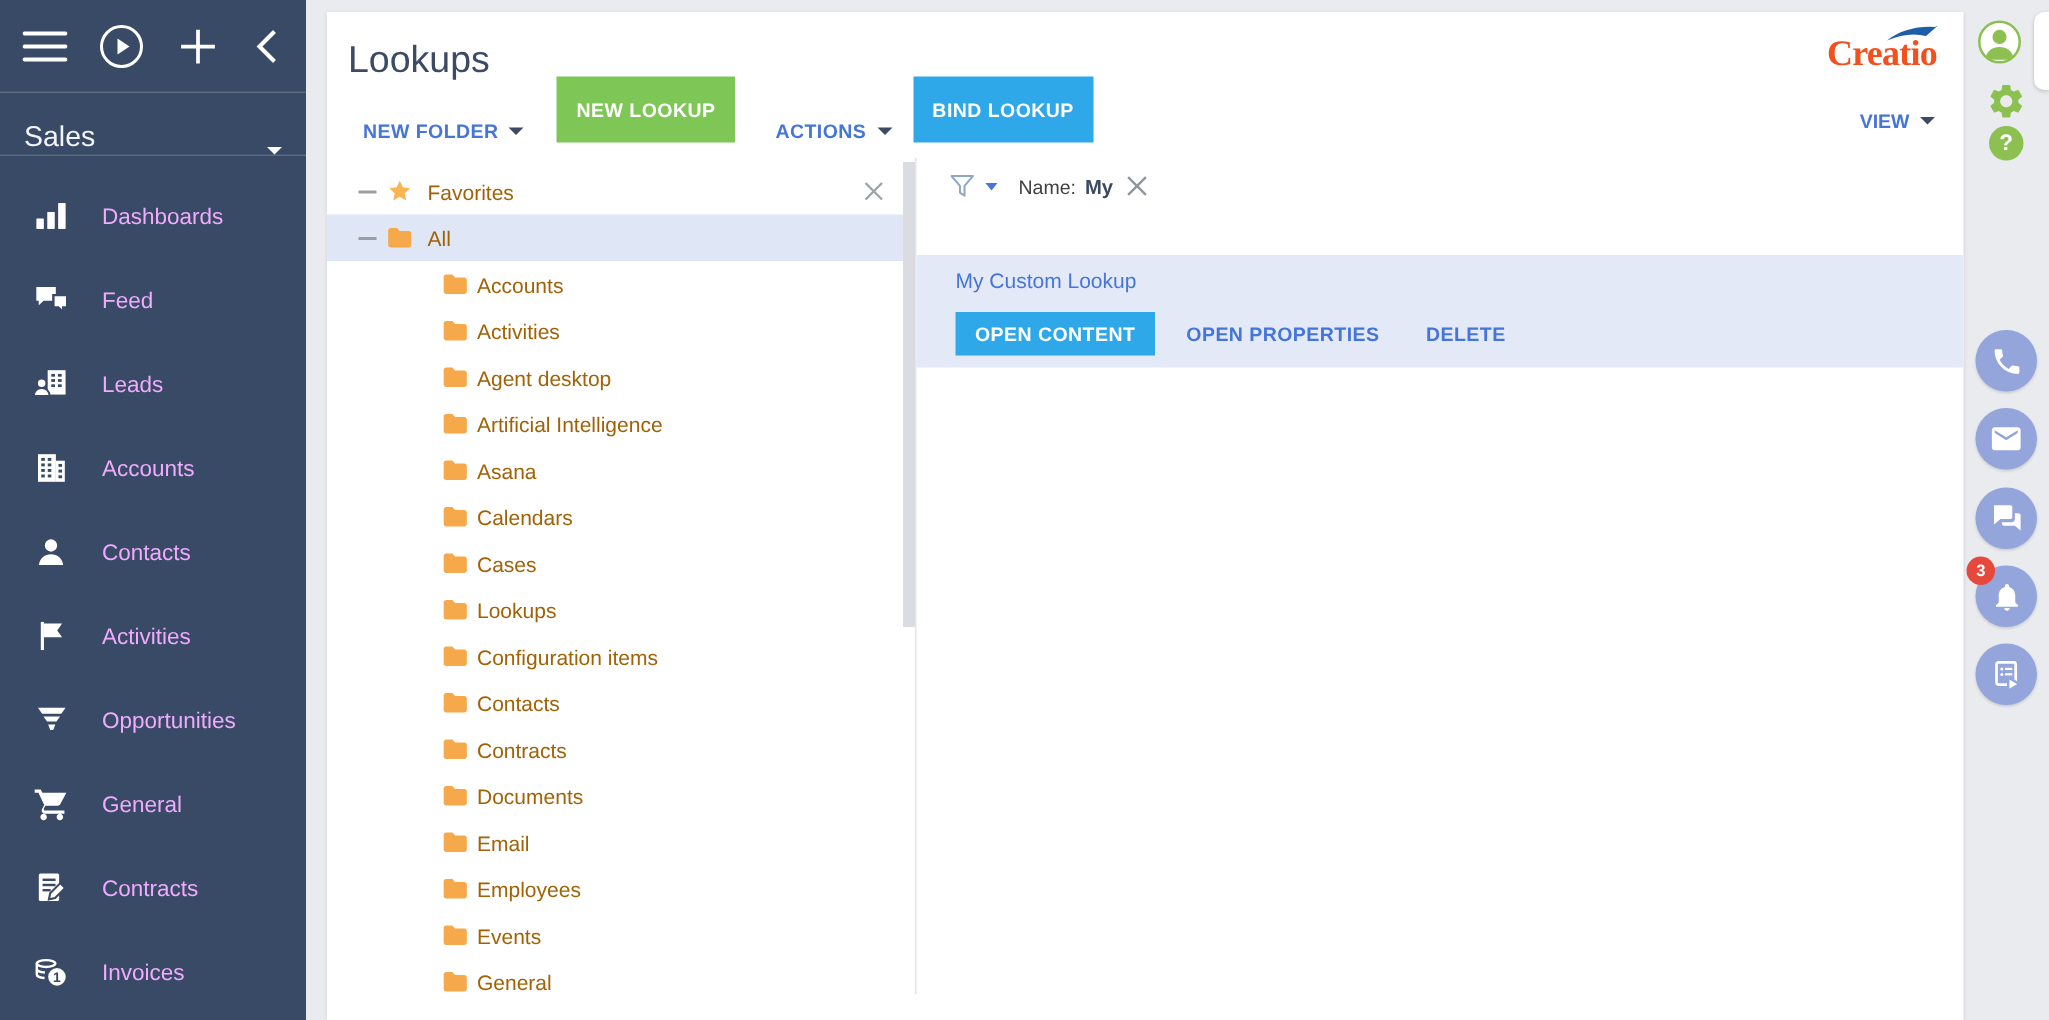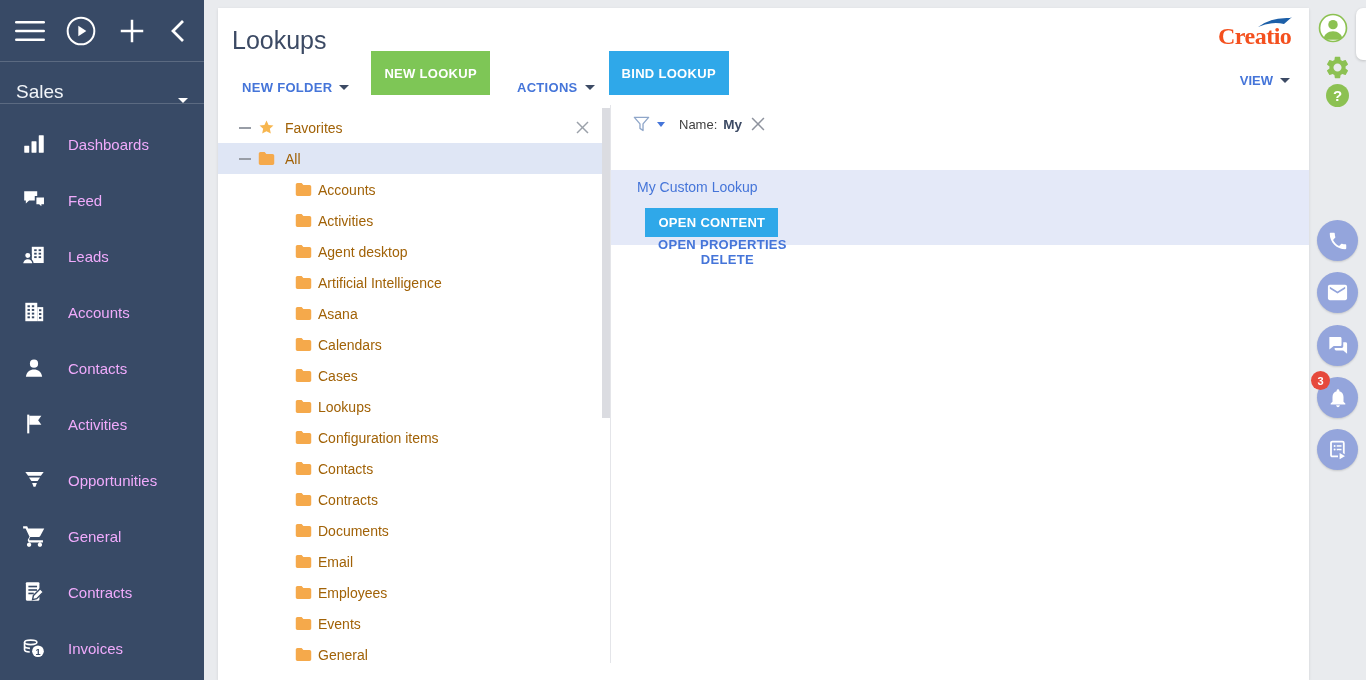--- a/index.html
+++ b/index.html
@@ -72,21 +72,21 @@
   .filter-row{position:absolute;left:393px;top:97px;width:698px;height:38px;display:flex;align-items:center;
               padding-left:21px;box-sizing:border-box;}
   .filter-caret{margin-left:6px;width:0;height:0;border-left:4.5px solid transparent;border-right:4.5px solid transparent;
                 border-top:5px solid var(--accent-blue,#4575D9);cursor:pointer;}
   .filter-field{margin-left:14px;font-size:13px;color:#404040;}
   .filter-value{margin-left:6px;font-size:13.5px;font-weight:700;color:#3C4A64;}
   .filter-close{margin-left:9px;display:flex;cursor:pointer;}
 
   .sel-row{position:absolute;left:393px;top:122px;width:698px;height:75px;background:var(--row-selection,#E4E9F8);margin-top:40px;}
   .sel-title{position:absolute;left:26px;top:9px;font-size:14px;color:var(--accent-blue,#4575D9);cursor:pointer;}
-  .row-actions{position:absolute;left:26px;top:38px;display:flex;align-items:center;flex-direction:column;}
+  .row-actions{position:absolute;left:26px;top:38px;display:flex;}
   .row-actions .btn{height:29px;}
   .ra-link1{margin-left:21px;}
   .ra-link2{margin-left:31px;}
 
   
   .edge-tab{position:absolute;left:1356px;top:8px;width:10px;height:52px;background:#fff;
             border-radius:7px 0 0 7px;box-shadow:0 1px 3px rgba(0,0,0,.18);cursor:pointer;}
   .avatar-btn{position:absolute;left:1317px;top:12px;cursor:pointer;}
   .gear-btn{position:absolute;left:1324px;top:54px;cursor:pointer;}
   .help-btn{position:absolute;left:1326px;top:84px;width:23px;height:23px;border-radius:50%;

